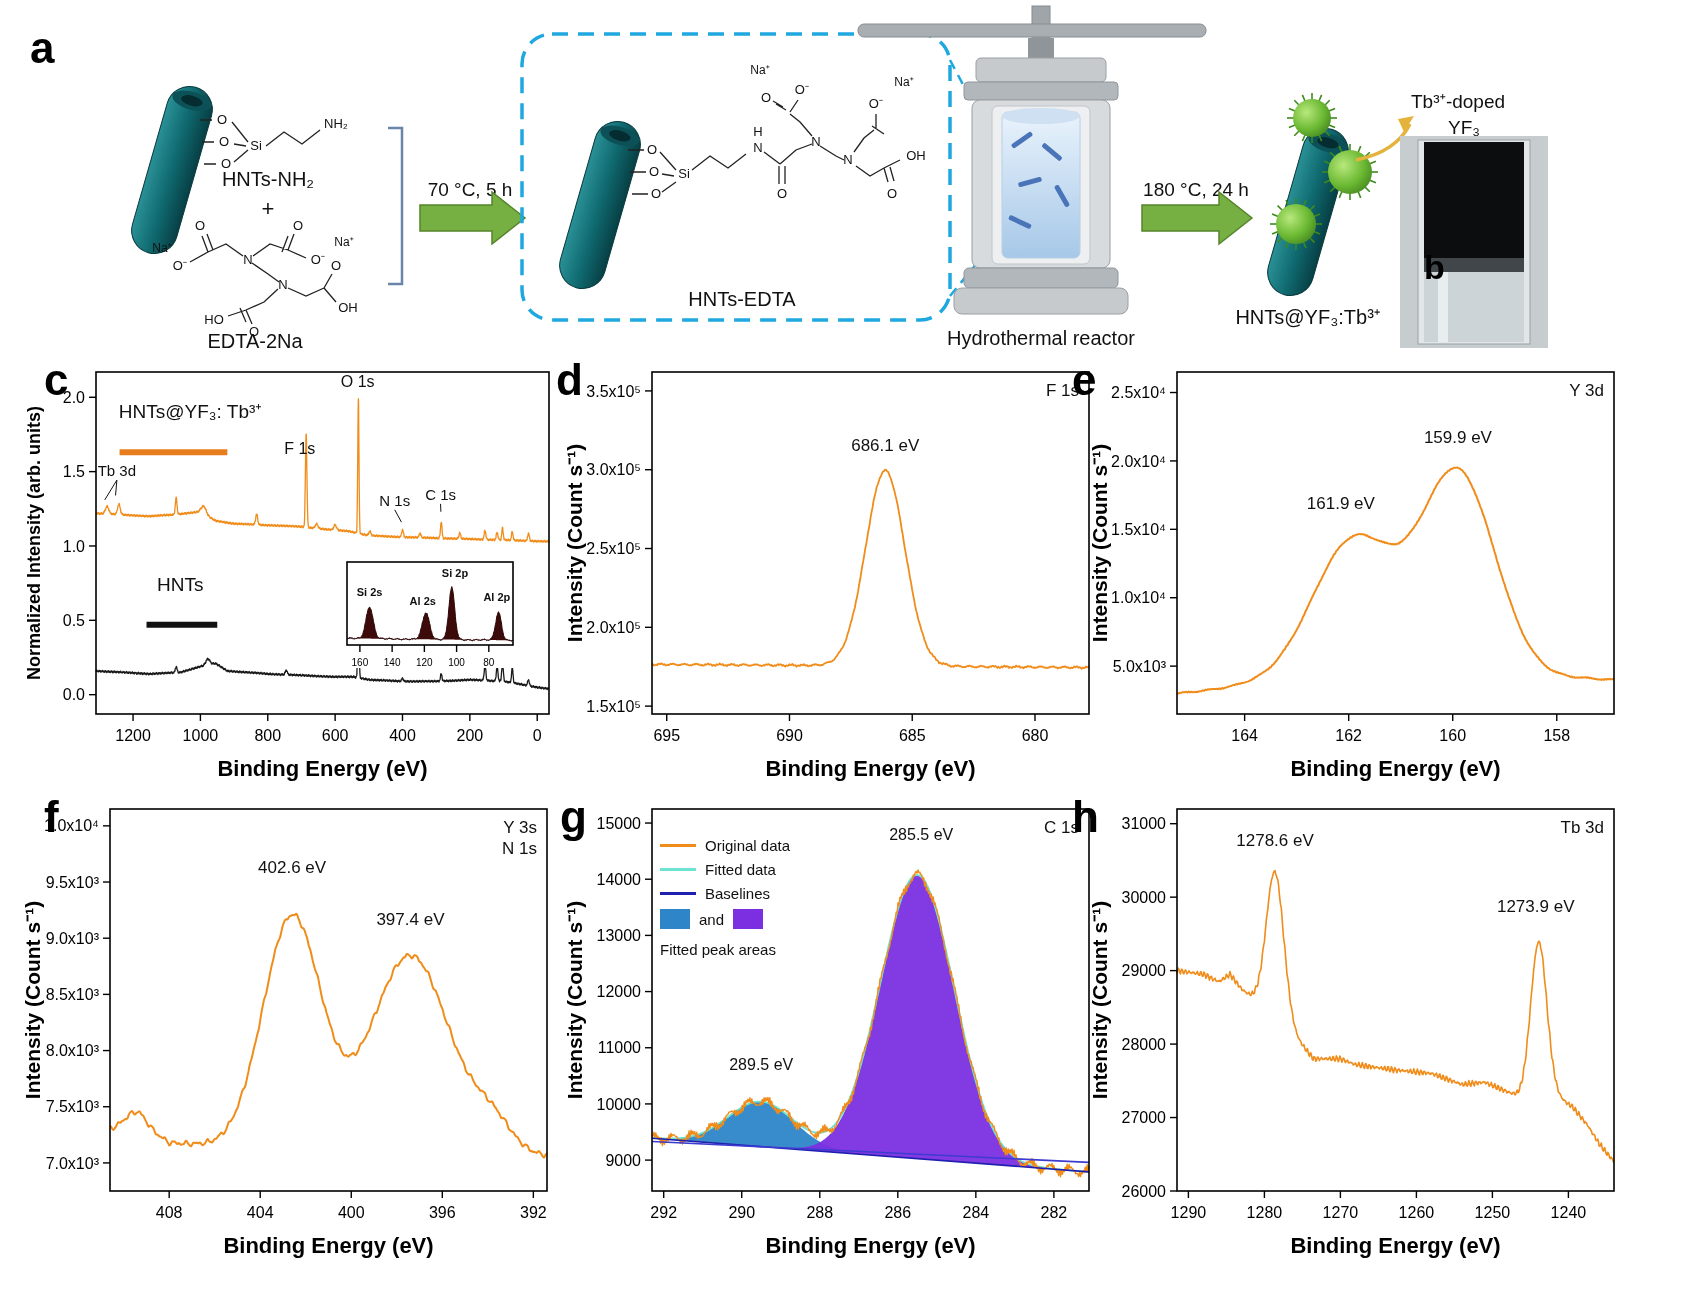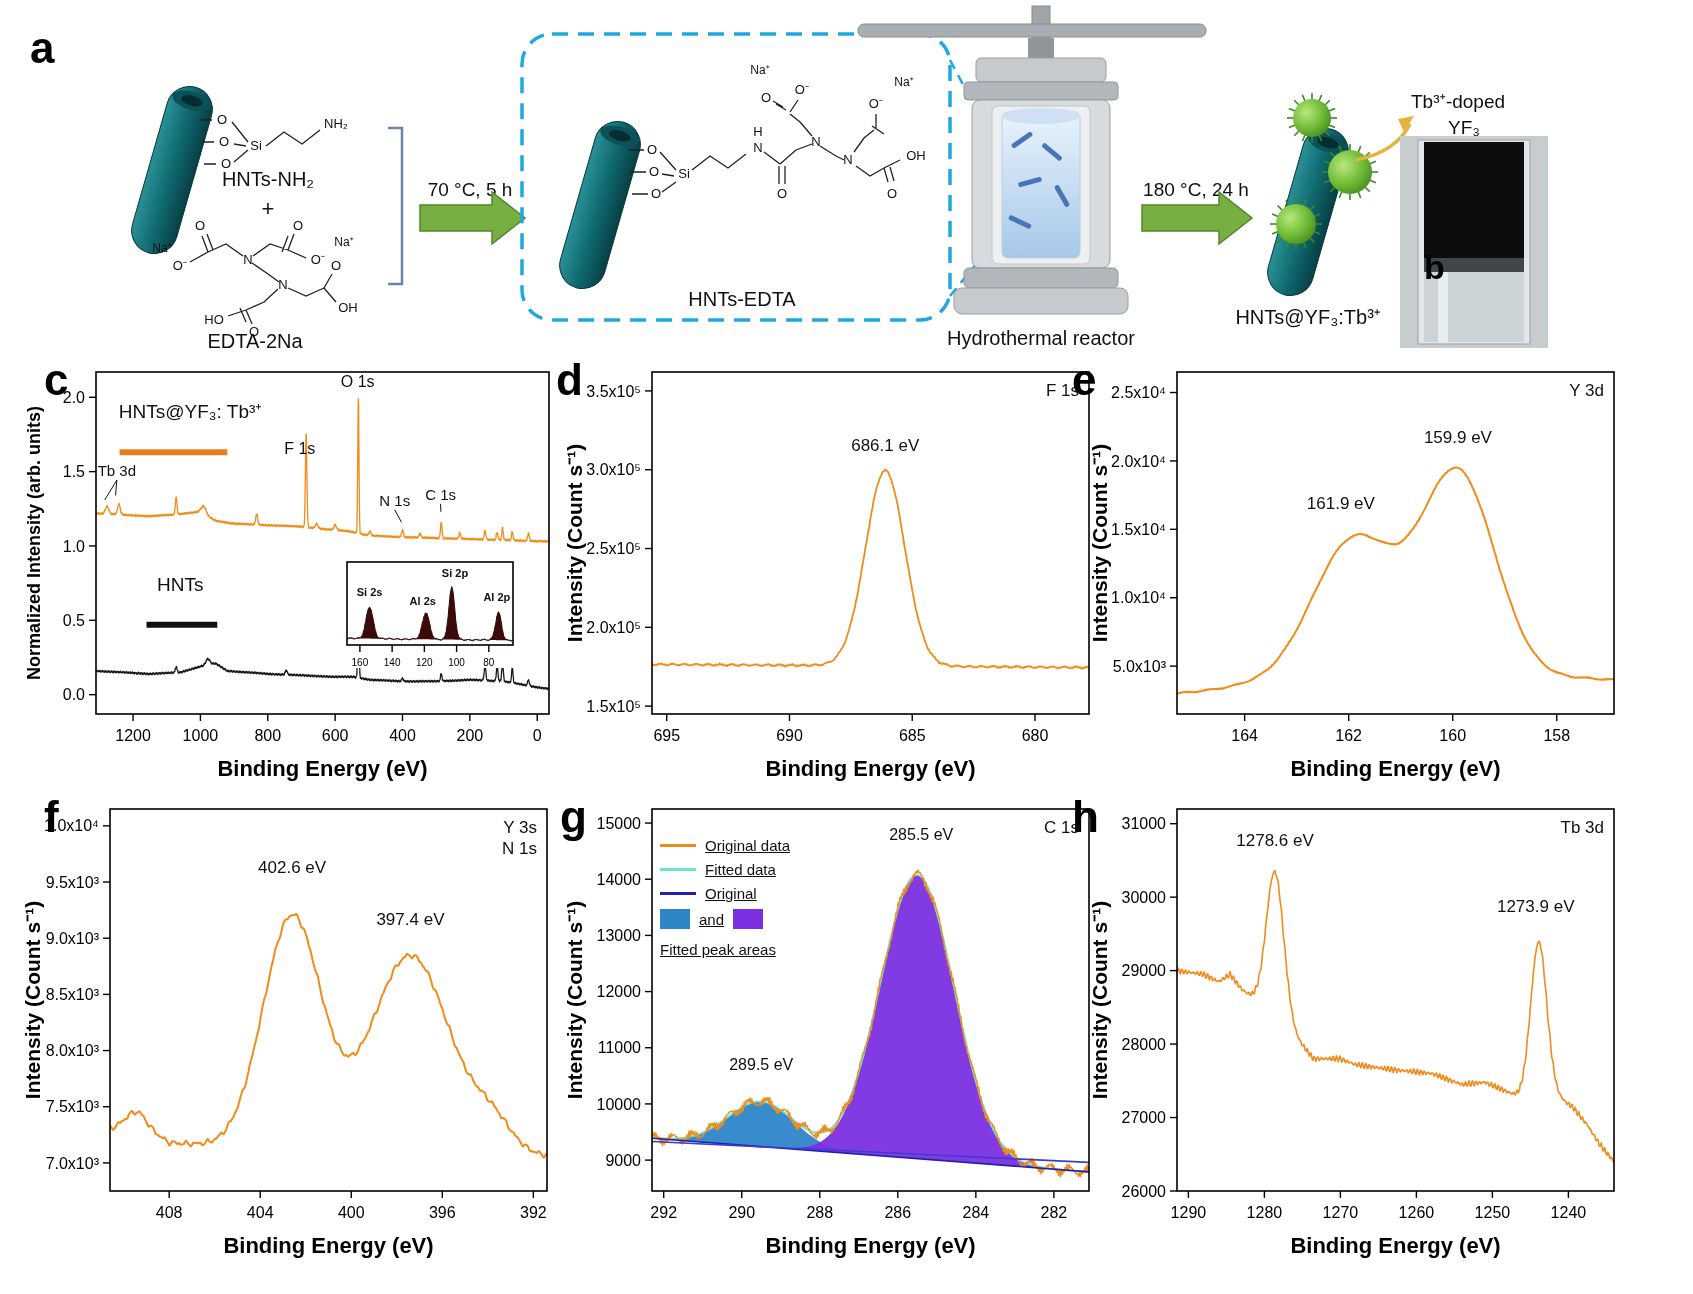--- a/index.html
+++ b/index.html
@@ -8,21 +8,21 @@
   .letter{position:absolute;font-size:44px;font-weight:bold;color:#000;line-height:1;z-index:6;}
   .panel{position:absolute;}
   .chart-host{position:absolute;left:0;top:0;}
   .inset-host{position:absolute;left:322px;top:200px;background:#fff;z-index:3;}
   #scheme{position:absolute;left:0;top:0;}
   .cap{font-size:20px;fill:#111;}
   .atom{font-size:13px;fill:#111;}
   .ion{font-size:12px;fill:#111;}
   .bond{stroke:#222;stroke-width:1.3;fill:none;}
   .g-legend{position:absolute;left:100px;top:42px;z-index:4;font-size:15px;color:#111;}
-  .g-row{display:flex;align-items:center;gap:9px;margin-bottom:7px;text-decoration:underline;}
+  .g-row{display:flex;align-items:center;gap:9px;margin-bottom:7px;}
   .g-line{width:36px;height:3px;flex:0 0 auto;}
   .g-box{width:30px;height:20px;flex:0 0 auto;}
   .g-caption{margin-top:12px;}
 </style>
 </head>
 <body>
 
 <div id="figure">
 
   <svg id="scheme" width="1693" height="354" viewBox="0 0 1693 354">
@@ -432,21 +432,21 @@
       <div class="g-row">
           <span class="g-line" style="background: rgb(240, 140, 26);"></span>
           <span>Original data</span>
         </div>
       <div class="g-row">
           <span class="g-line" style="background: rgb(111, 227, 210);"></span>
           <span>Fitted data</span>
         </div>
       <div class="g-row">
           <span class="g-line" style="background: rgb(32, 32, 176);"></span>
-          <span>Original</span>
+          <span>Baselines</span>
         </div>
       <div class="g-row">
           <span class="g-box" style="background: rgb(46, 134, 200);"></span>
           <span class="g-and">and</span>
           <span class="g-box" style="background: rgb(123, 47, 224);"></span>
         </div>
       <div class="g-row g-caption">
           <span>Fitted peak areas</span>
         </div>
     </div>

